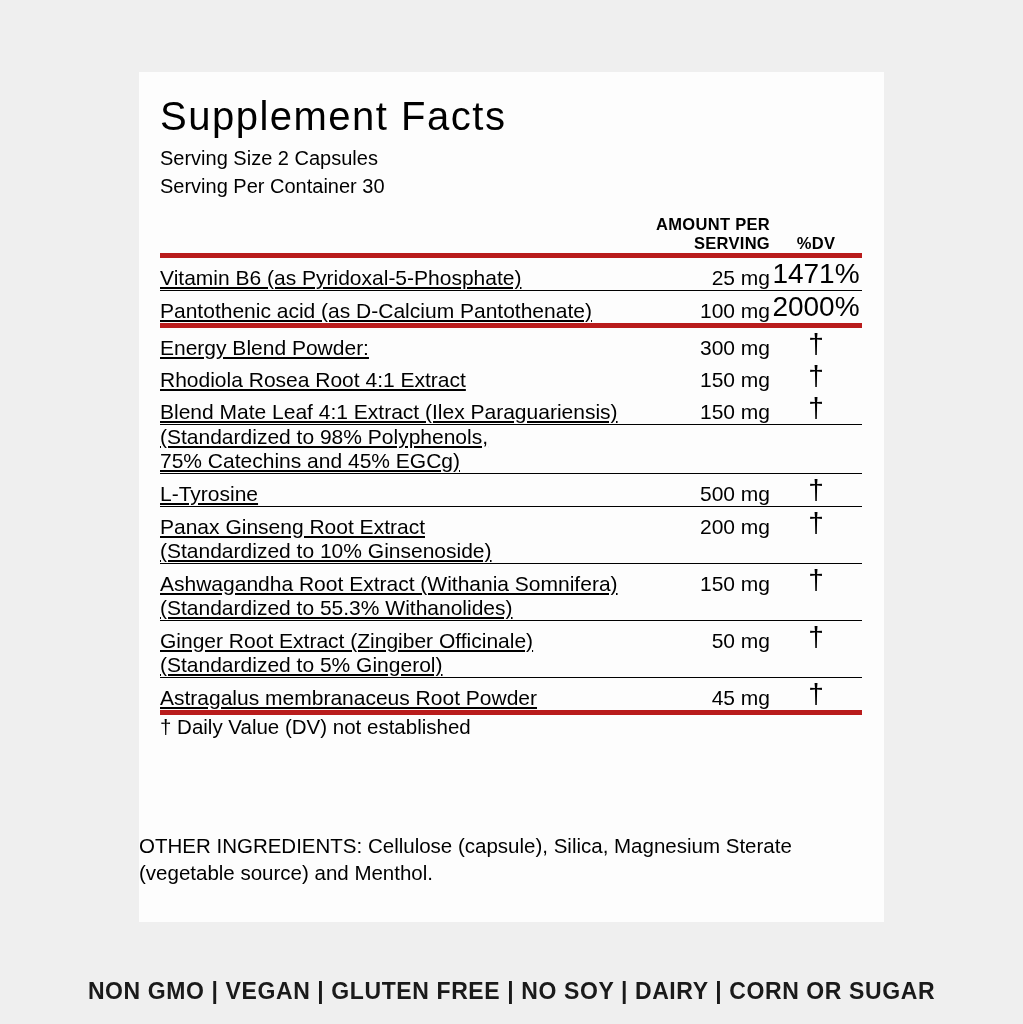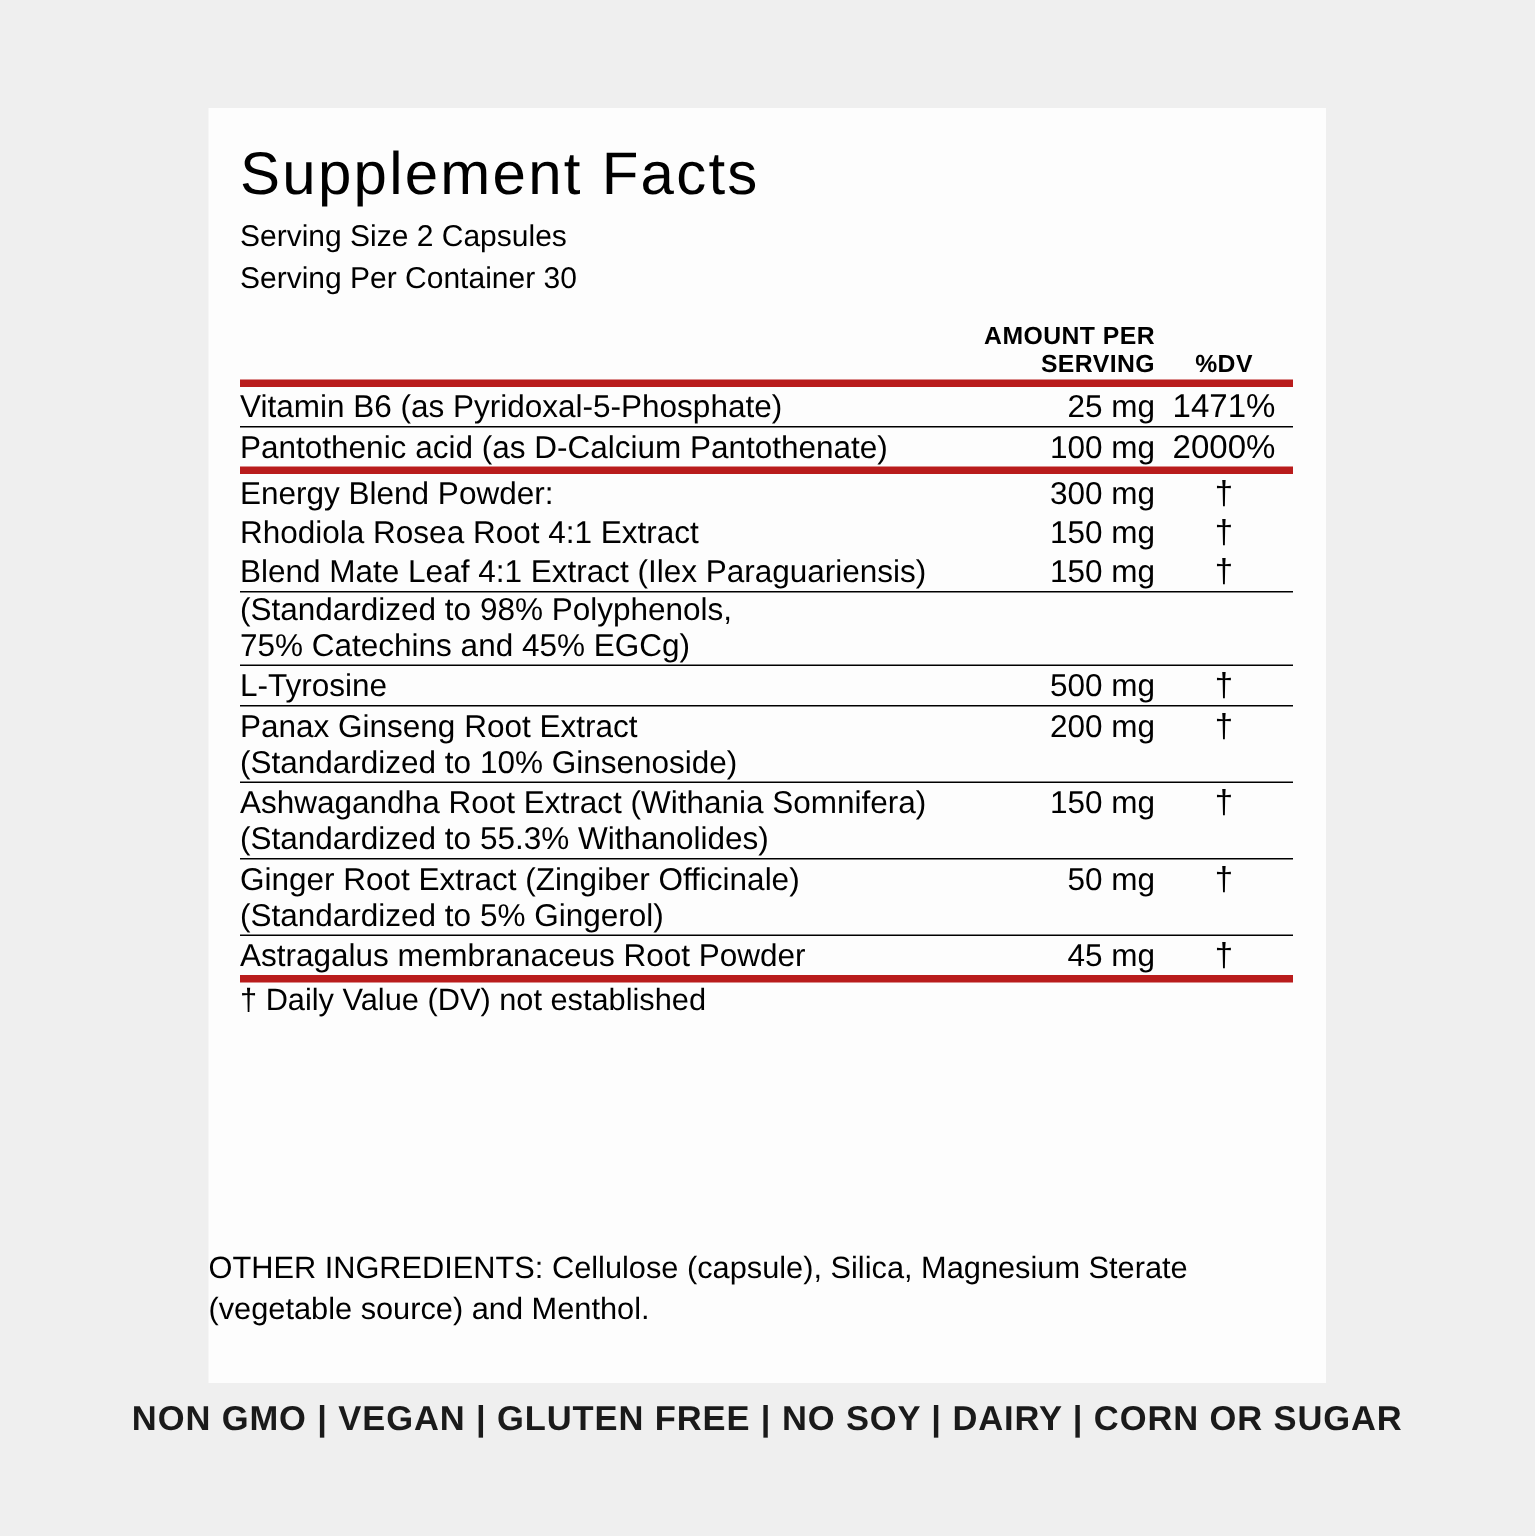--- a/index.html
+++ b/index.html
@@ -50,58 +50,58 @@
   table.facts {
     width: 702px;
     border-collapse: collapse;
     margin-top: 14px;
     font-size: 21px;
   }
   table.facts td, table.facts th {
     padding: 0;
     vertical-align: bottom;
   }
-  .col-name { text-align: left; }
+  .col-name { text-align: left; text-decoration: underline; }
   .col-amt  { text-align: right; width: 118px; padding-right: 2px;}
   .col-dv   { text-align: center; width: 92px; }
 
   .hdr-row th {
     font-size: 16.5px;
     font-weight: bold;
     letter-spacing: 0.3px;
     padding-bottom: 3px;
   }
   .rule-thick td, .rule-thick th { border-bottom: 5px solid #b91c1c; }
   .rule-thin  td, .rule-thin  th { border-bottom: 1.5px solid #000; }
   .rule-none  td { border-bottom: 0; }
 
   .cell-pad td, .cell-pad th { padding-top: 4px; padding-bottom: 3px; }
 
   .indent1 { padding-left: 20px; }
 
-  .dagger { font-size: 22px; }
+  .dagger { font-size: 28px; }
 
   .footnote {
     font-size: 20.5px;
     padding-top: 5px;
     padding-left: 3px;
   }
   .other {
     position: absolute;
     left: 139px;
     top: 832px;
     width: 730px;
     font-size: 20.5px;
     line-height: 1.32;
   }
   .other b { font-weight: normal; }
   .bottom-strip {
     position: absolute;
     left: 0;
-    top: 932px;
+    top: 978px;
     width: 1023px;
     text-align: center;
     font-size: 23px;
     font-weight: bold;
     letter-spacing: 0.6px;
     color: #1a1a1a;
   }
 </style>
 </head>
 <body>

